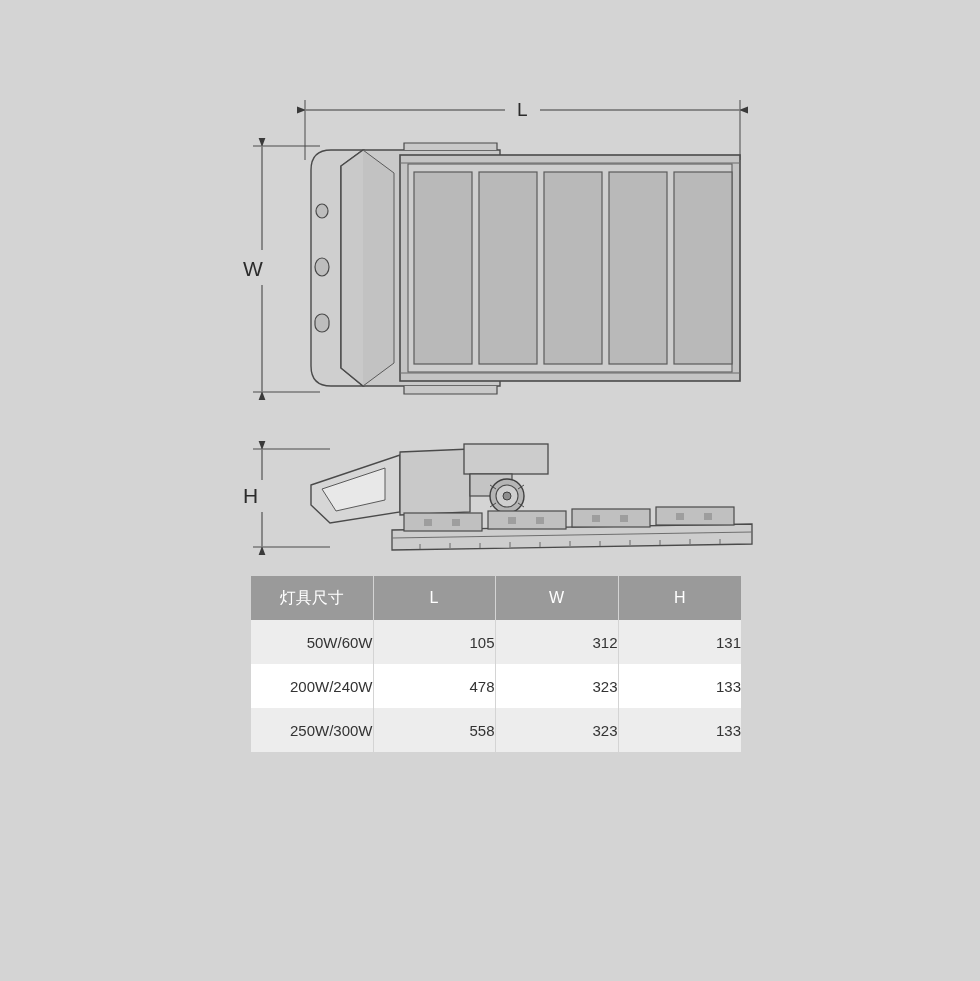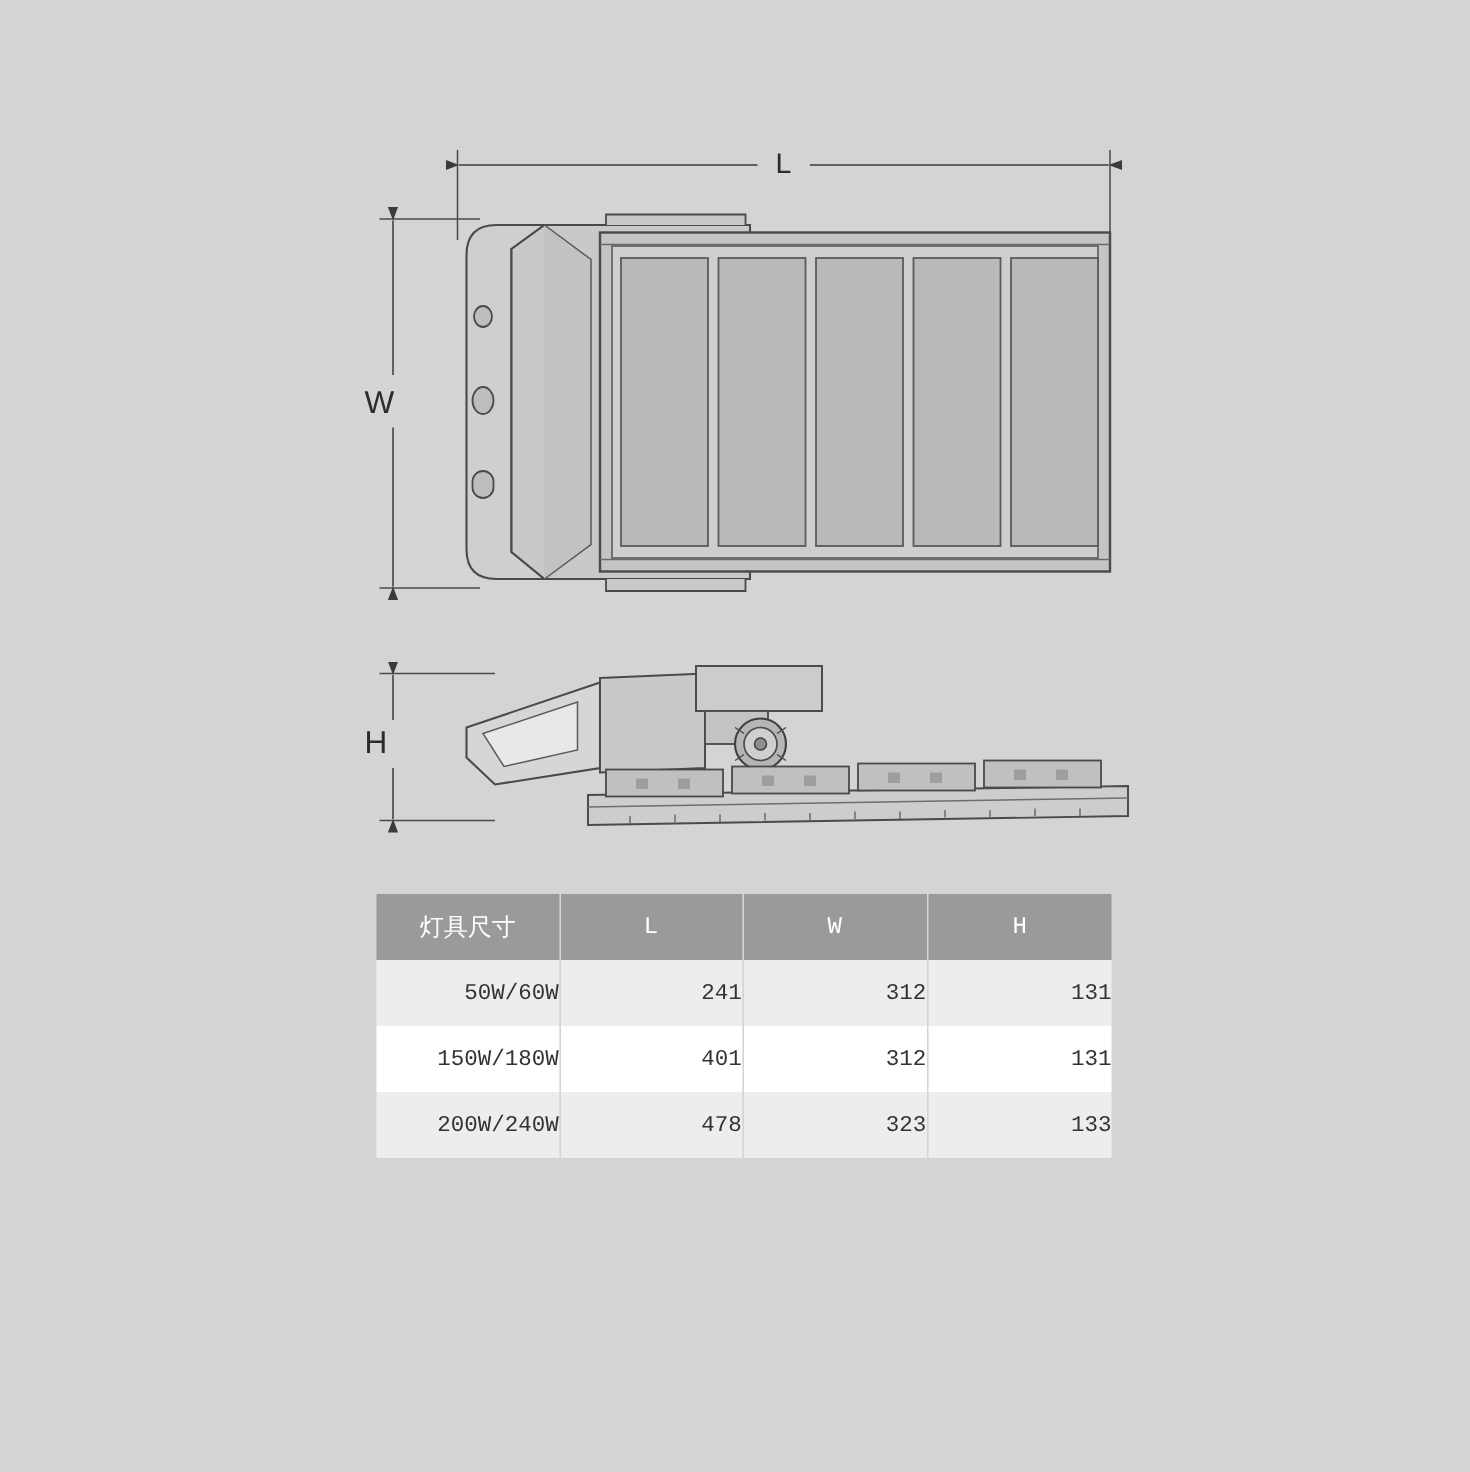--- a/index.html
+++ b/index.html
@@ -27,25 +27,24 @@
     left: 0;
     top: 0;
     width: 980px;
     height: 981px;
   }
 
   
   .dim-table {
     position: absolute;
     left: 251px;
-    top: 596px;
+    top: 576px;
     width: 490px;
     border-collapse: collapse;
     table-layout: fixed;
-    font-family: Liberation Mono, monospace;
   }
   .dim-table th, .dim-table td {
     height: 44px;
     text-align: center;
     vertical-align: middle;
     font-size: 15px;
     font-weight: normal;
     padding: 0;
   }
   .dim-table th {
@@ -212,32 +211,32 @@
       <tr>
         <th>灯具尺寸</th>
         <th>L</th>
         <th>W</th>
         <th>H</th>
       </tr>
     </thead>
     <tbody>
       <tr>
         <td>50W/60W</td>
-        <td>241</td>
-        <td>312</td>
-        <td>131</td>
-      </tr>
-      <tr>
-        <td>150W/180W</td>
-        <td>401</td>
+        <td>105</td>
         <td>312</td>
         <td>131</td>
       </tr>
       <tr>
         <td>200W/240W</td>
         <td>478</td>
         <td>323</td>
         <td>133</td>
       </tr>
+      <tr>
+        <td>250W/300W</td>
+        <td>558</td>
+        <td>323</td>
+        <td>133</td>
+      </tr>
     </tbody>
   </table>
 
 </div>
 
 </body></html>

